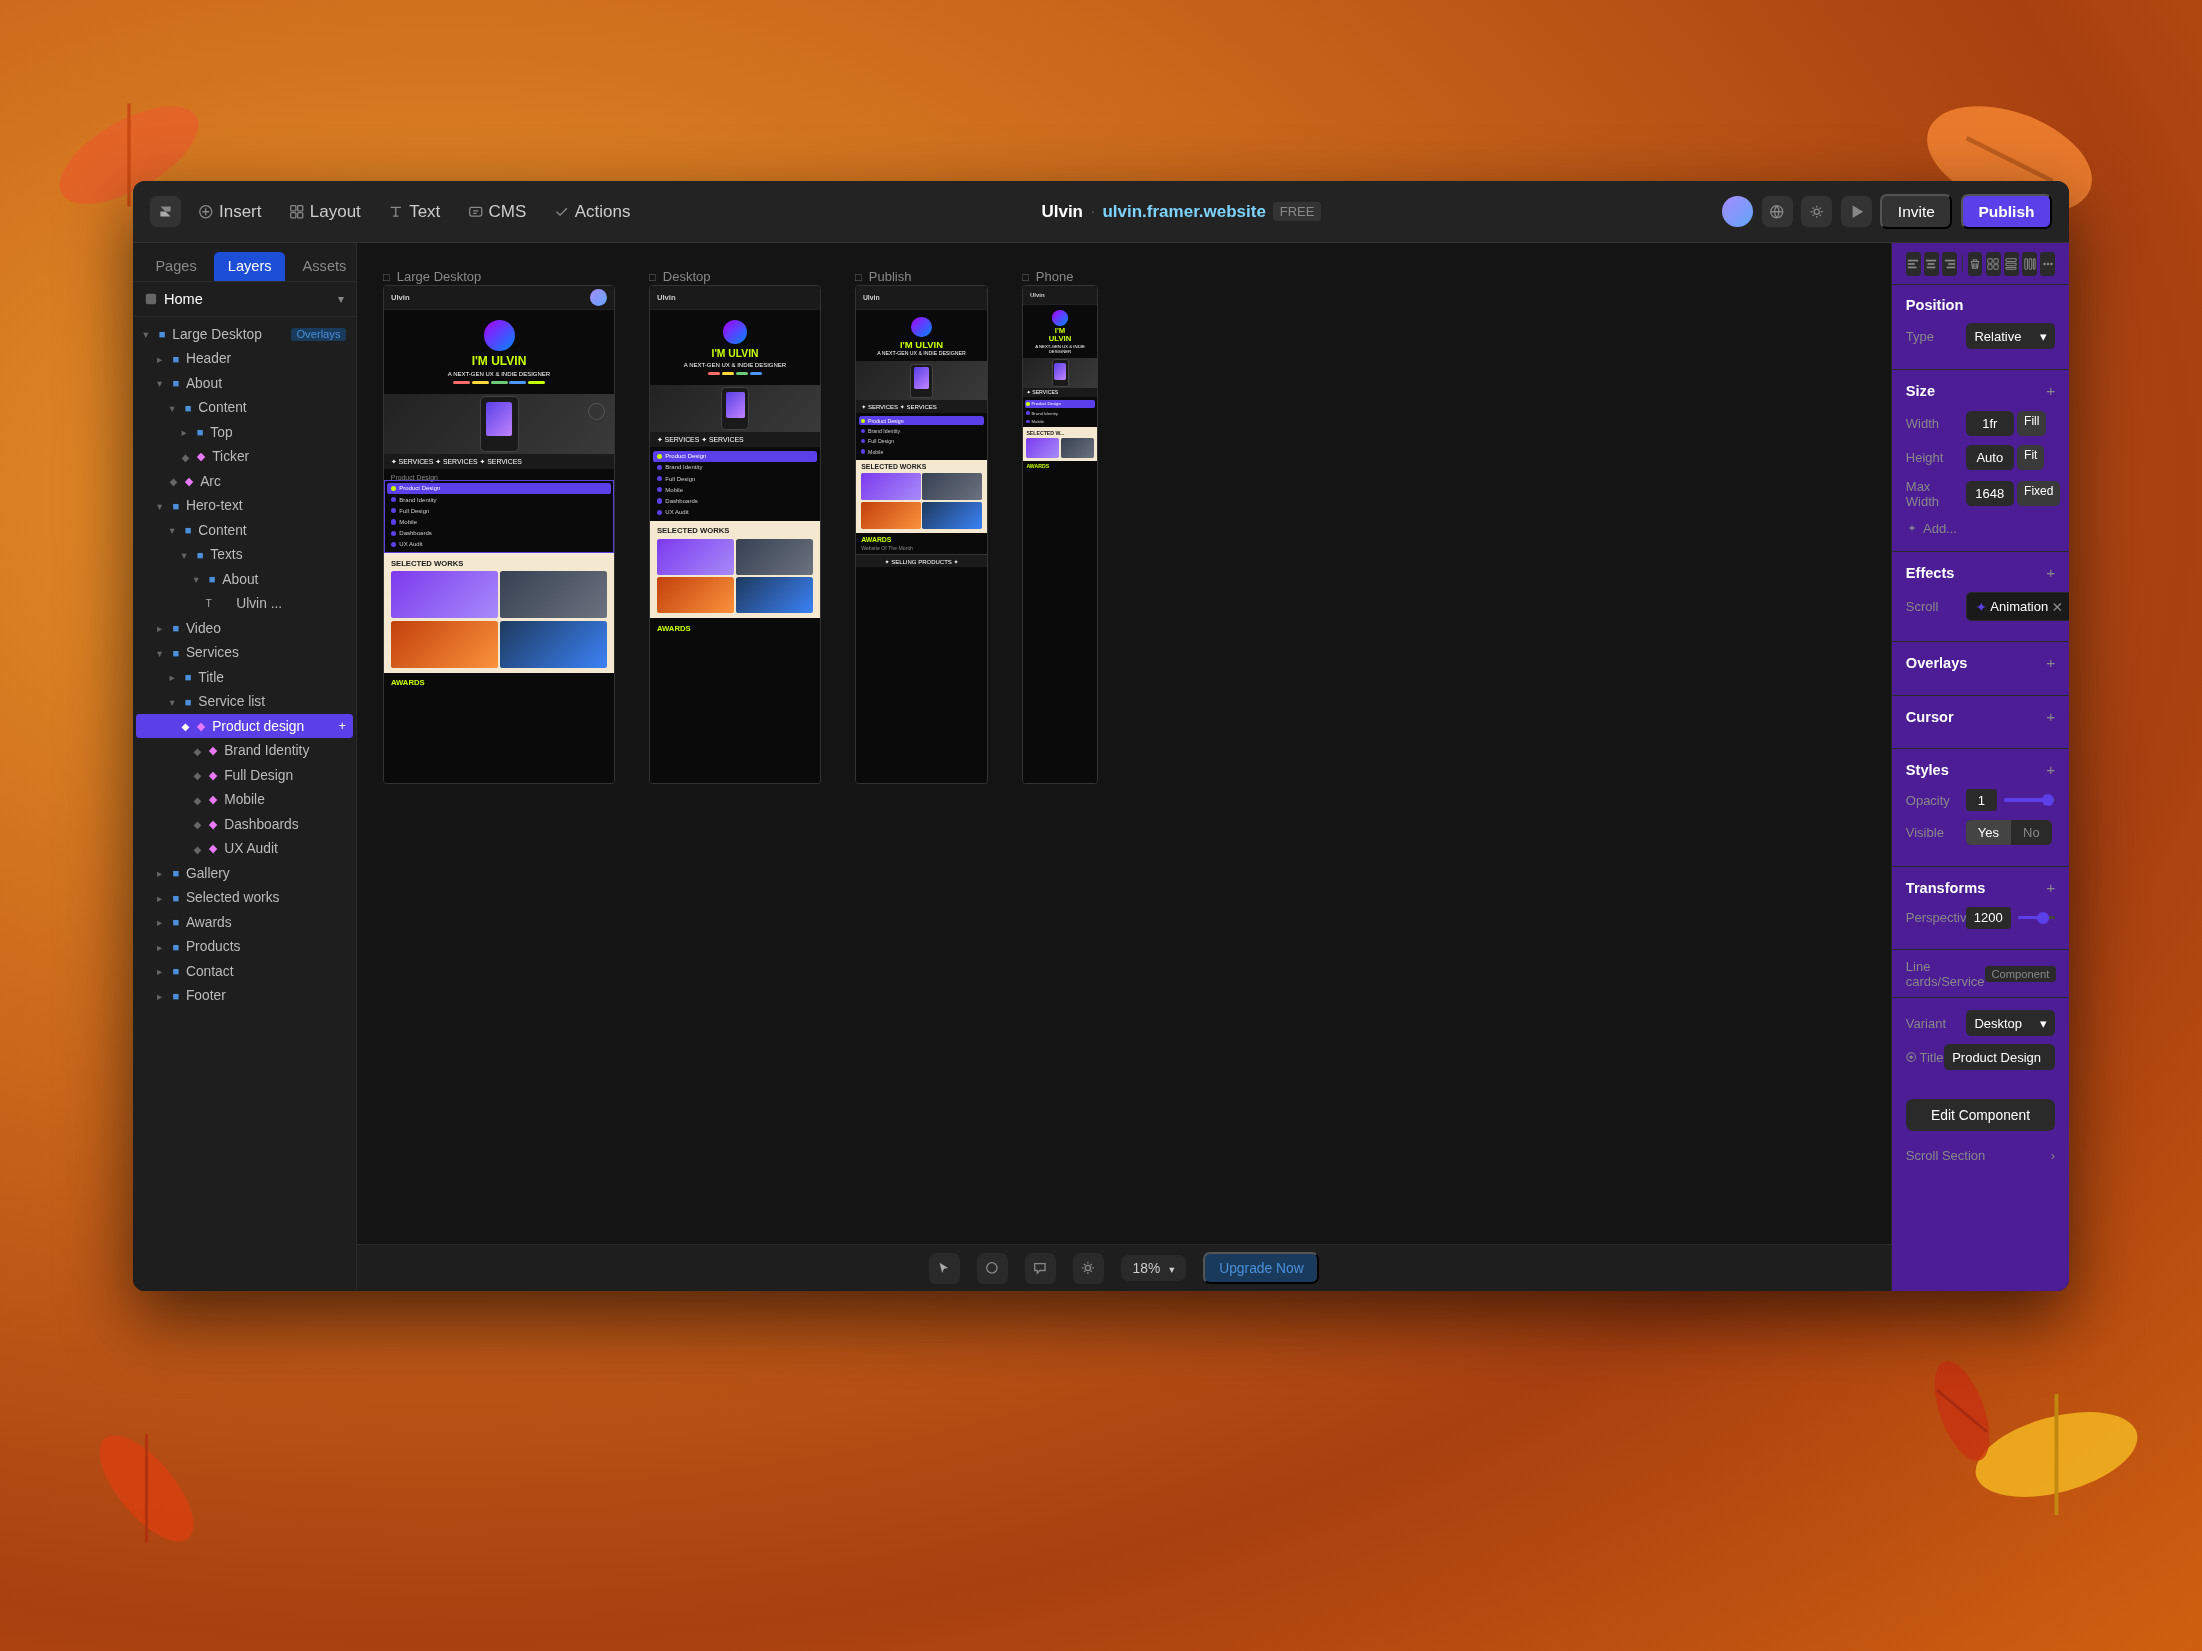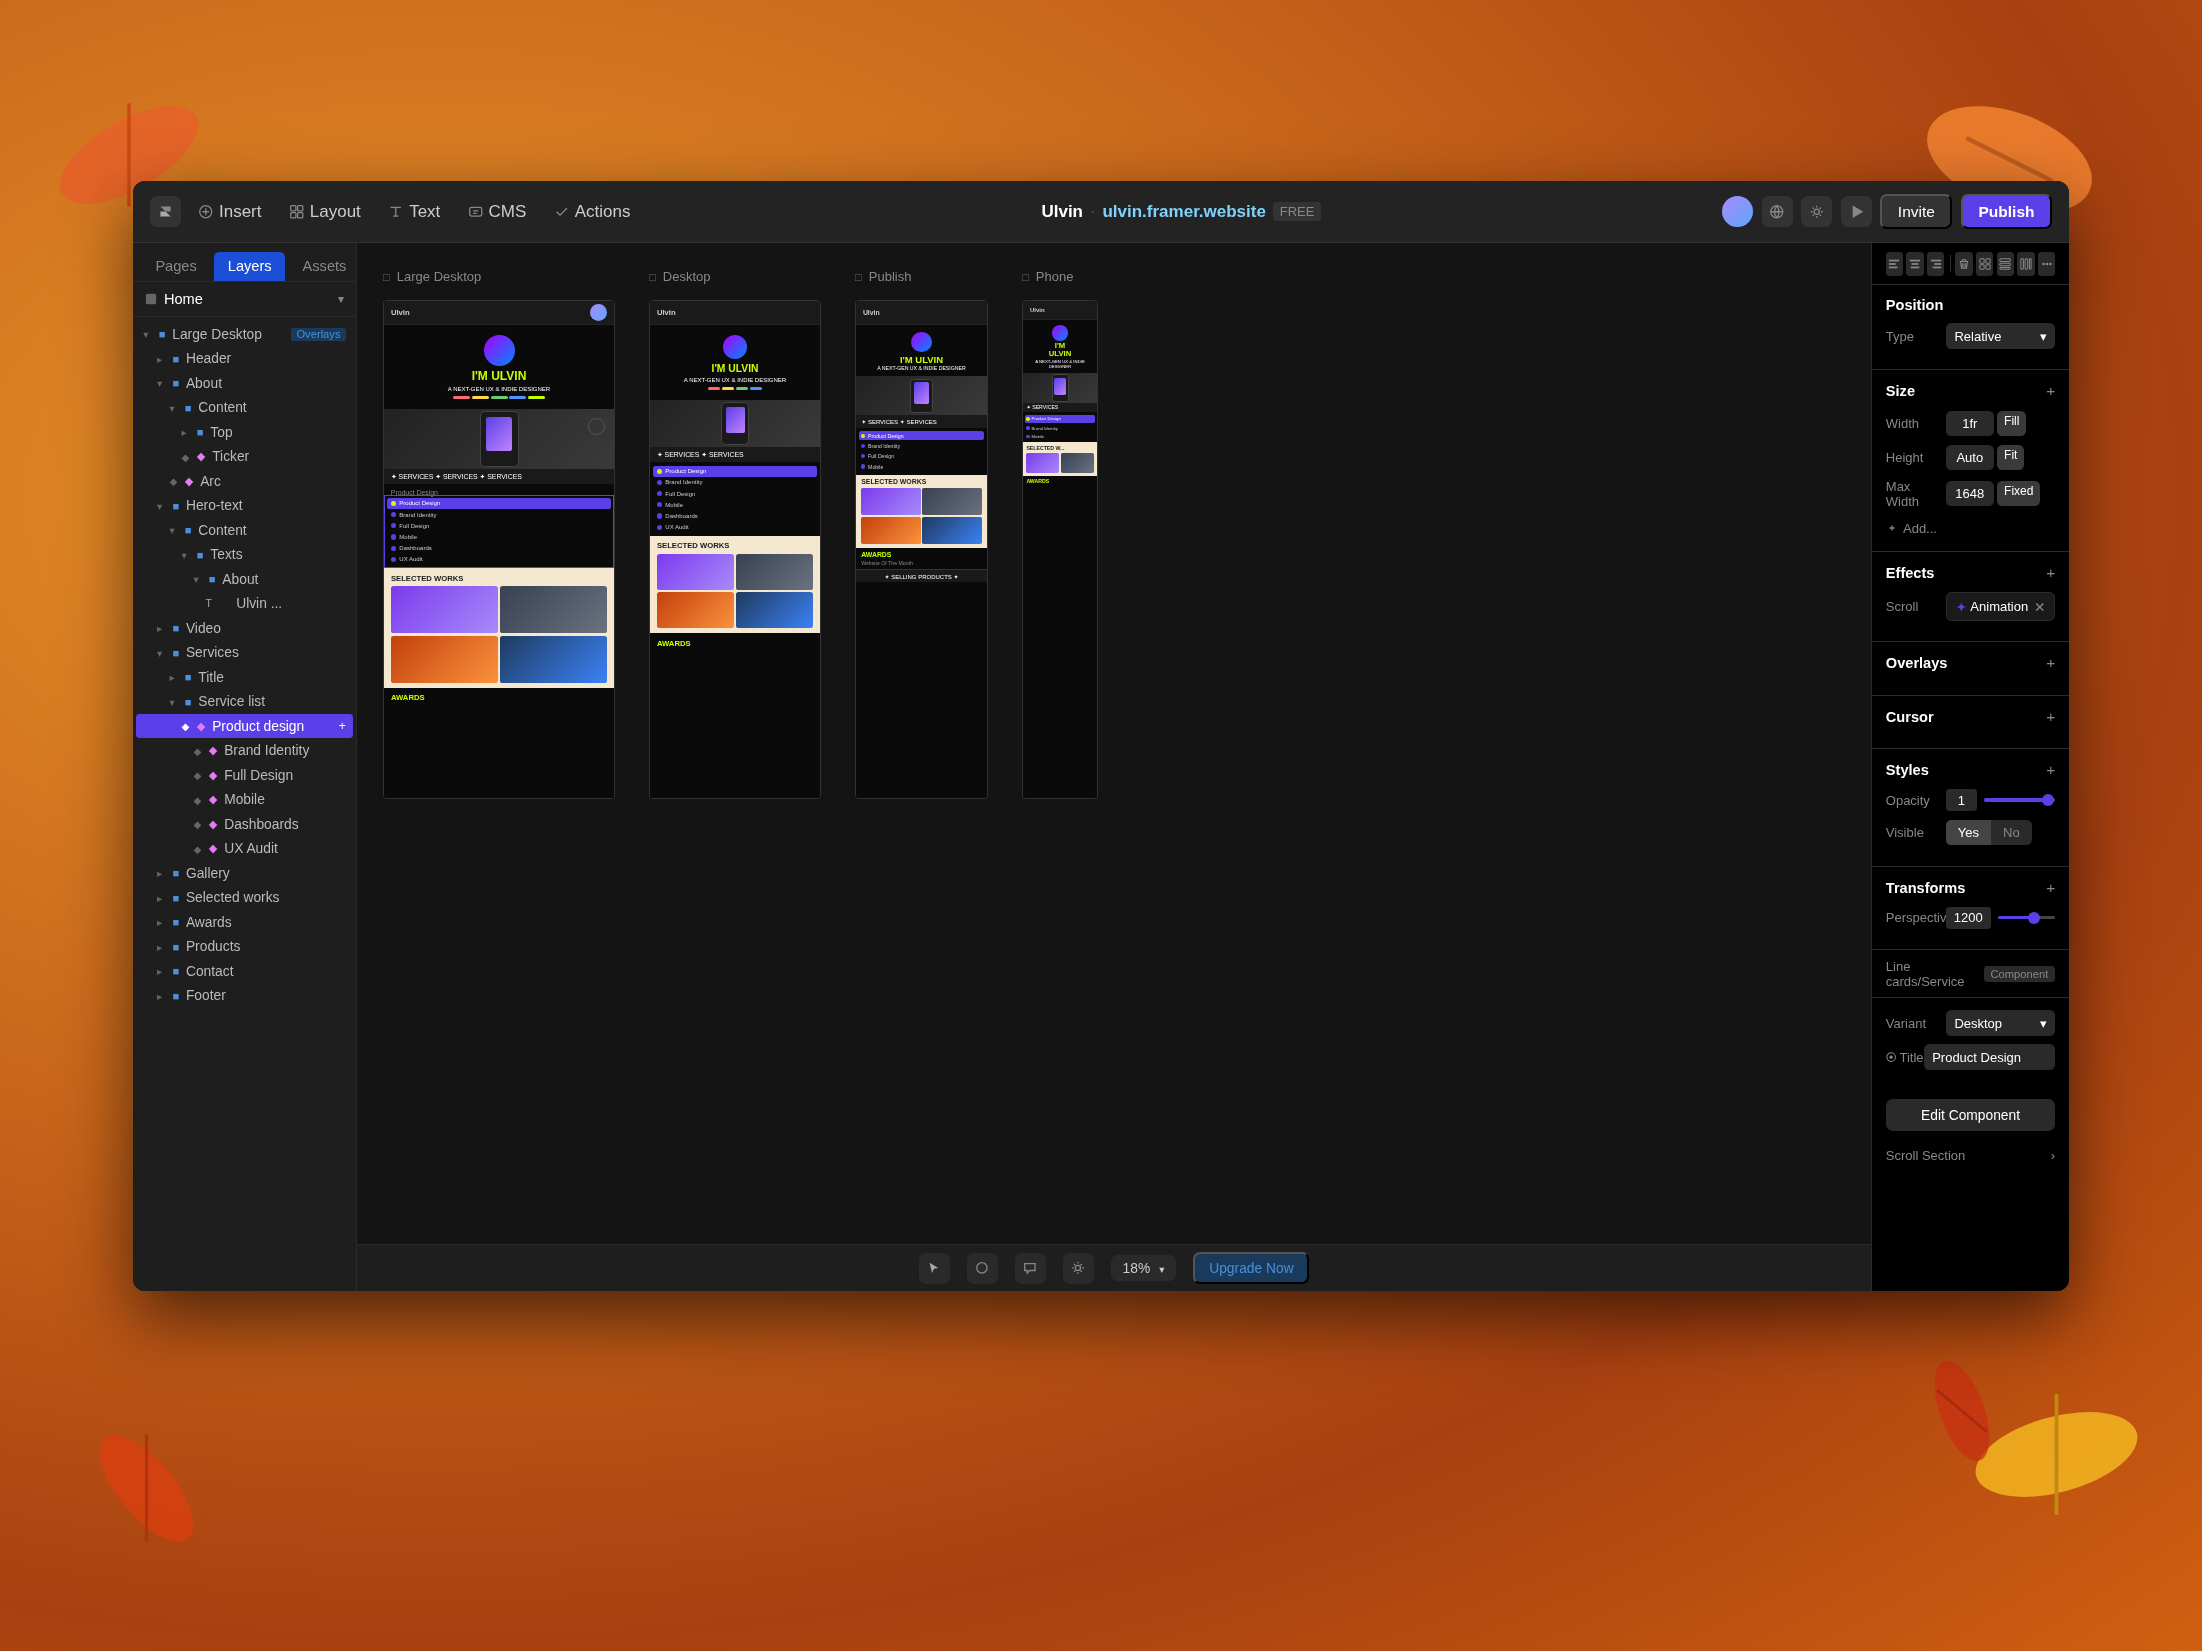--- a/index.html
+++ b/index.html
@@ -236,21 +236,21 @@
       gap: 34px;
       padding: 26px;
       position: absolute;
       top: 0;
       left: 0;
     }
 
     .preview-frame {
       display: flex;
       flex-direction: column;
-      gap: 16px;
+      gap: 1px;
     }
     .preview-label {
       font-size: 13px;
       color: #888;
       text-align: left;
     }
     .preview-viewport {
       background: #0d0d0d;
       border: 0.9px solid #333;
       border-radius: 3.4px;
@@ -405,22 +405,22 @@
       background: #1a3a5c;
       color: #4a8fd8;
       font-size: 13.8px;
       padding: 6.9px 13.8px;
       border-radius: 6.9px;
       cursor: pointer;
     }
 
     
     .right-panel {
-      width: 198px;
-      background: #000000;
+      width: 178px;
+      background: #4c1d95;
       border-left: 0.9px solid #2a2a2a;
       overflow-y: auto;
       flex-shrink: 0;
       padding: 0;
     }
     .right-panel::-webkit-scrollbar { width: 3.4px; }
     .right-panel::-webkit-scrollbar-thumb { background: #444; border-radius: 1.7px; }
 
     .panel-section {
       padding: 12px 13.8px;

